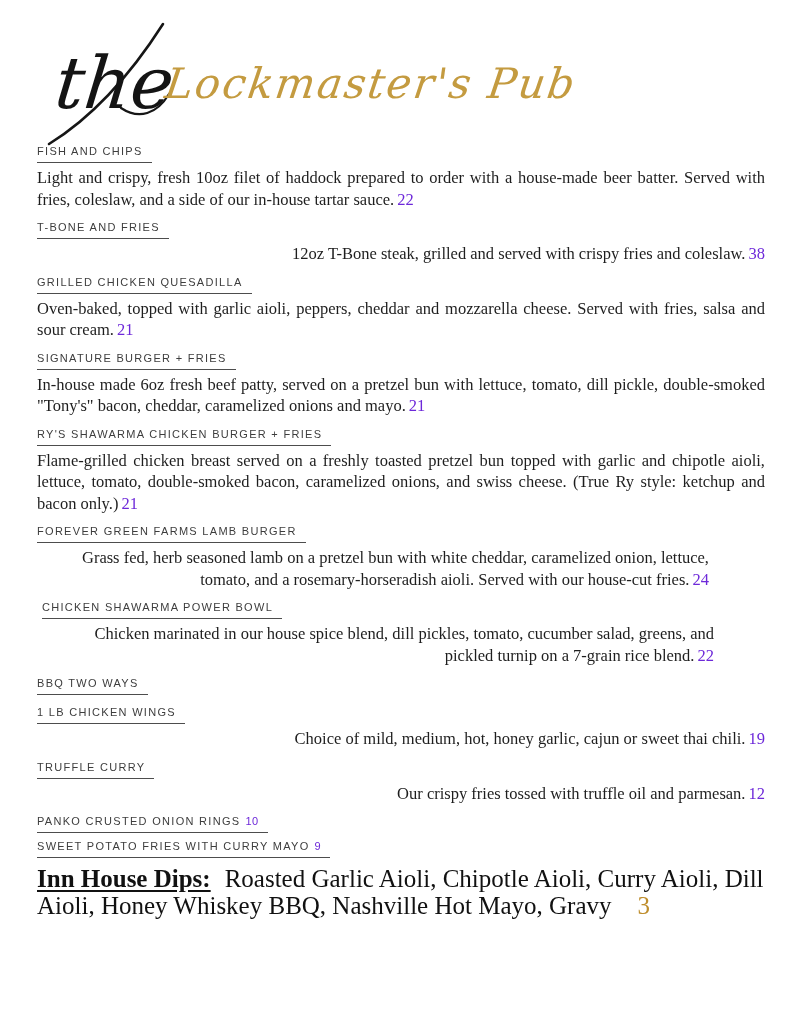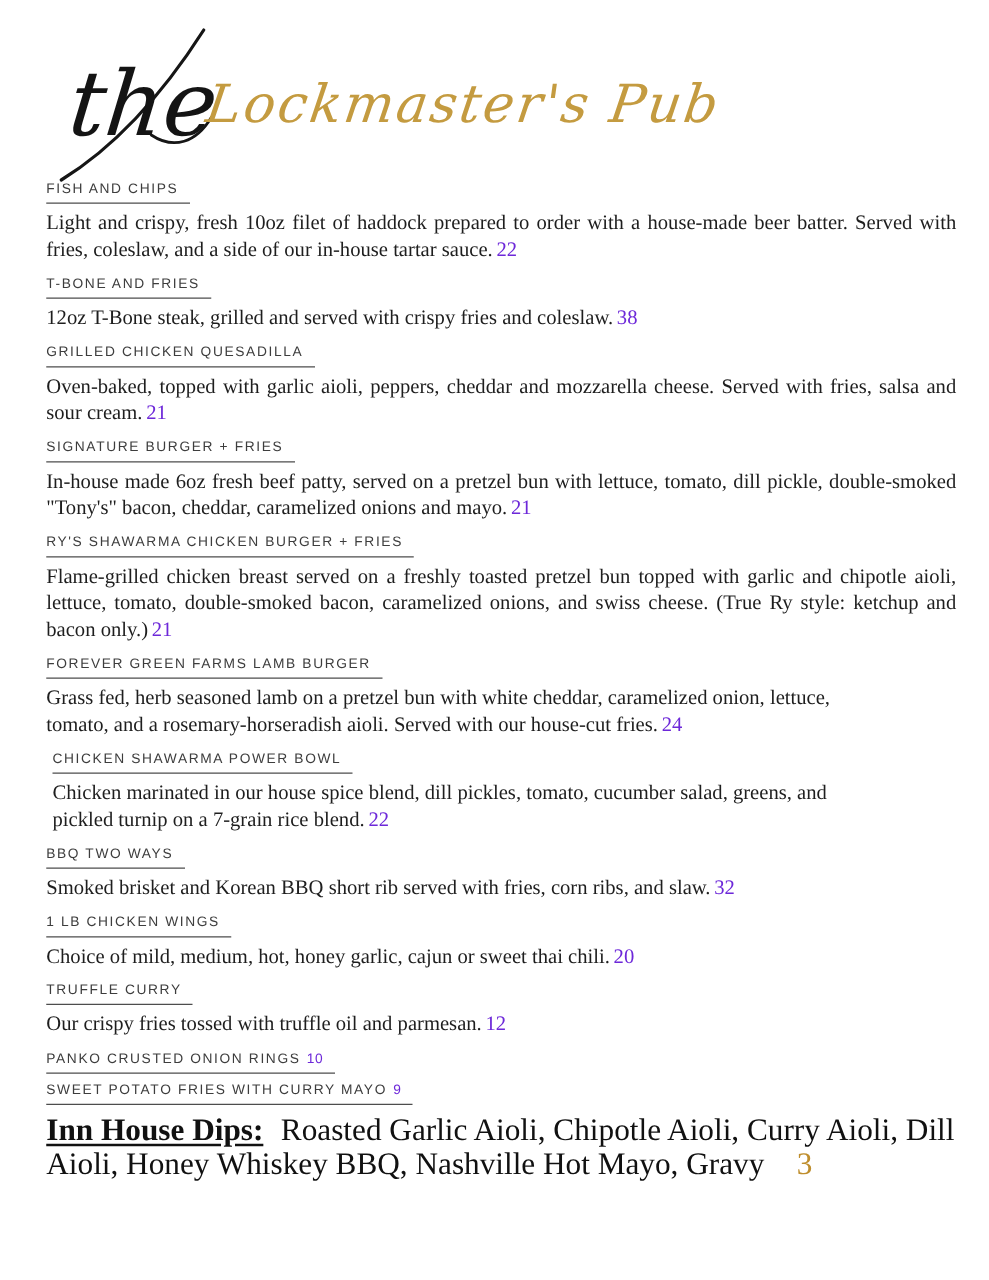--- a/index.html
+++ b/index.html
@@ -41,20 +41,21 @@
   }
   .price { color: #6d28d9; }
   .inline-price { margin-left: 5px; letter-spacing: 0.5px; }
 
   .item-desc {
     margin: 0;
     font-size: 16.5px;
     line-height: 21.5px;
     color: #1e1e1e;
     max-width: 728px;
+    text-align: right;
   }
   .item-desc.justify { text-align: justify; }
   .item-desc.narrow { max-width: 672px; }
   .desc-price { margin-left: 3px; }
 
   
   .dips {
     margin-top: 7px;
     font-size: 25px;
     line-height: 27px;
@@ -132,28 +133,27 @@
       <h3 class="item-heading">
         <span class="underline"><span class="name-text">CHICKEN SHAWARMA POWER BOWL</span></span>
       </h3>
       <p class="item-desc narrow"><span class="desc-text">Chicken marinated in our house spice blend, dill pickles, tomato, cucumber salad, greens, and pickled turnip on a 7-grain rice blend.</span><span class="price desc-price">22</span></p>
     </div>
 
     <div class="item extra-gap">
       <h3 class="item-heading">
         <span class="underline"><span class="name-text">BBQ TWO WAYS</span></span>
       </h3>
-      <p class="item-desc"><span class="desc-text">Smoked brisket and Korean BBQ short rib served with fries, corn ribs, and slaw.</span><span class="price desc-price">32</span></p>
     </div>
 
     <div class="item">
       <h3 class="item-heading">
         <span class="underline"><span class="name-text">1 LB CHICKEN WINGS</span></span>
       </h3>
-      <p class="item-desc"><span class="desc-text">Choice of mild, medium, hot, honey garlic, cajun or sweet thai chili.</span><span class="price desc-price">20</span></p>
+      <p class="item-desc"><span class="desc-text">Choice of mild, medium, hot, honey garlic, cajun or sweet thai chili.</span><span class="price desc-price">19</span></p>
     </div>
 
     <div class="item">
       <h3 class="item-heading">
         <span class="underline"><span class="name-text">TRUFFLE CURRY</span></span>
       </h3>
       <p class="item-desc"><span class="desc-text">Our crispy fries tossed with truffle oil and parmesan.</span><span class="price desc-price">12</span></p>
     </div>
 
     <div class="item no-desc">

